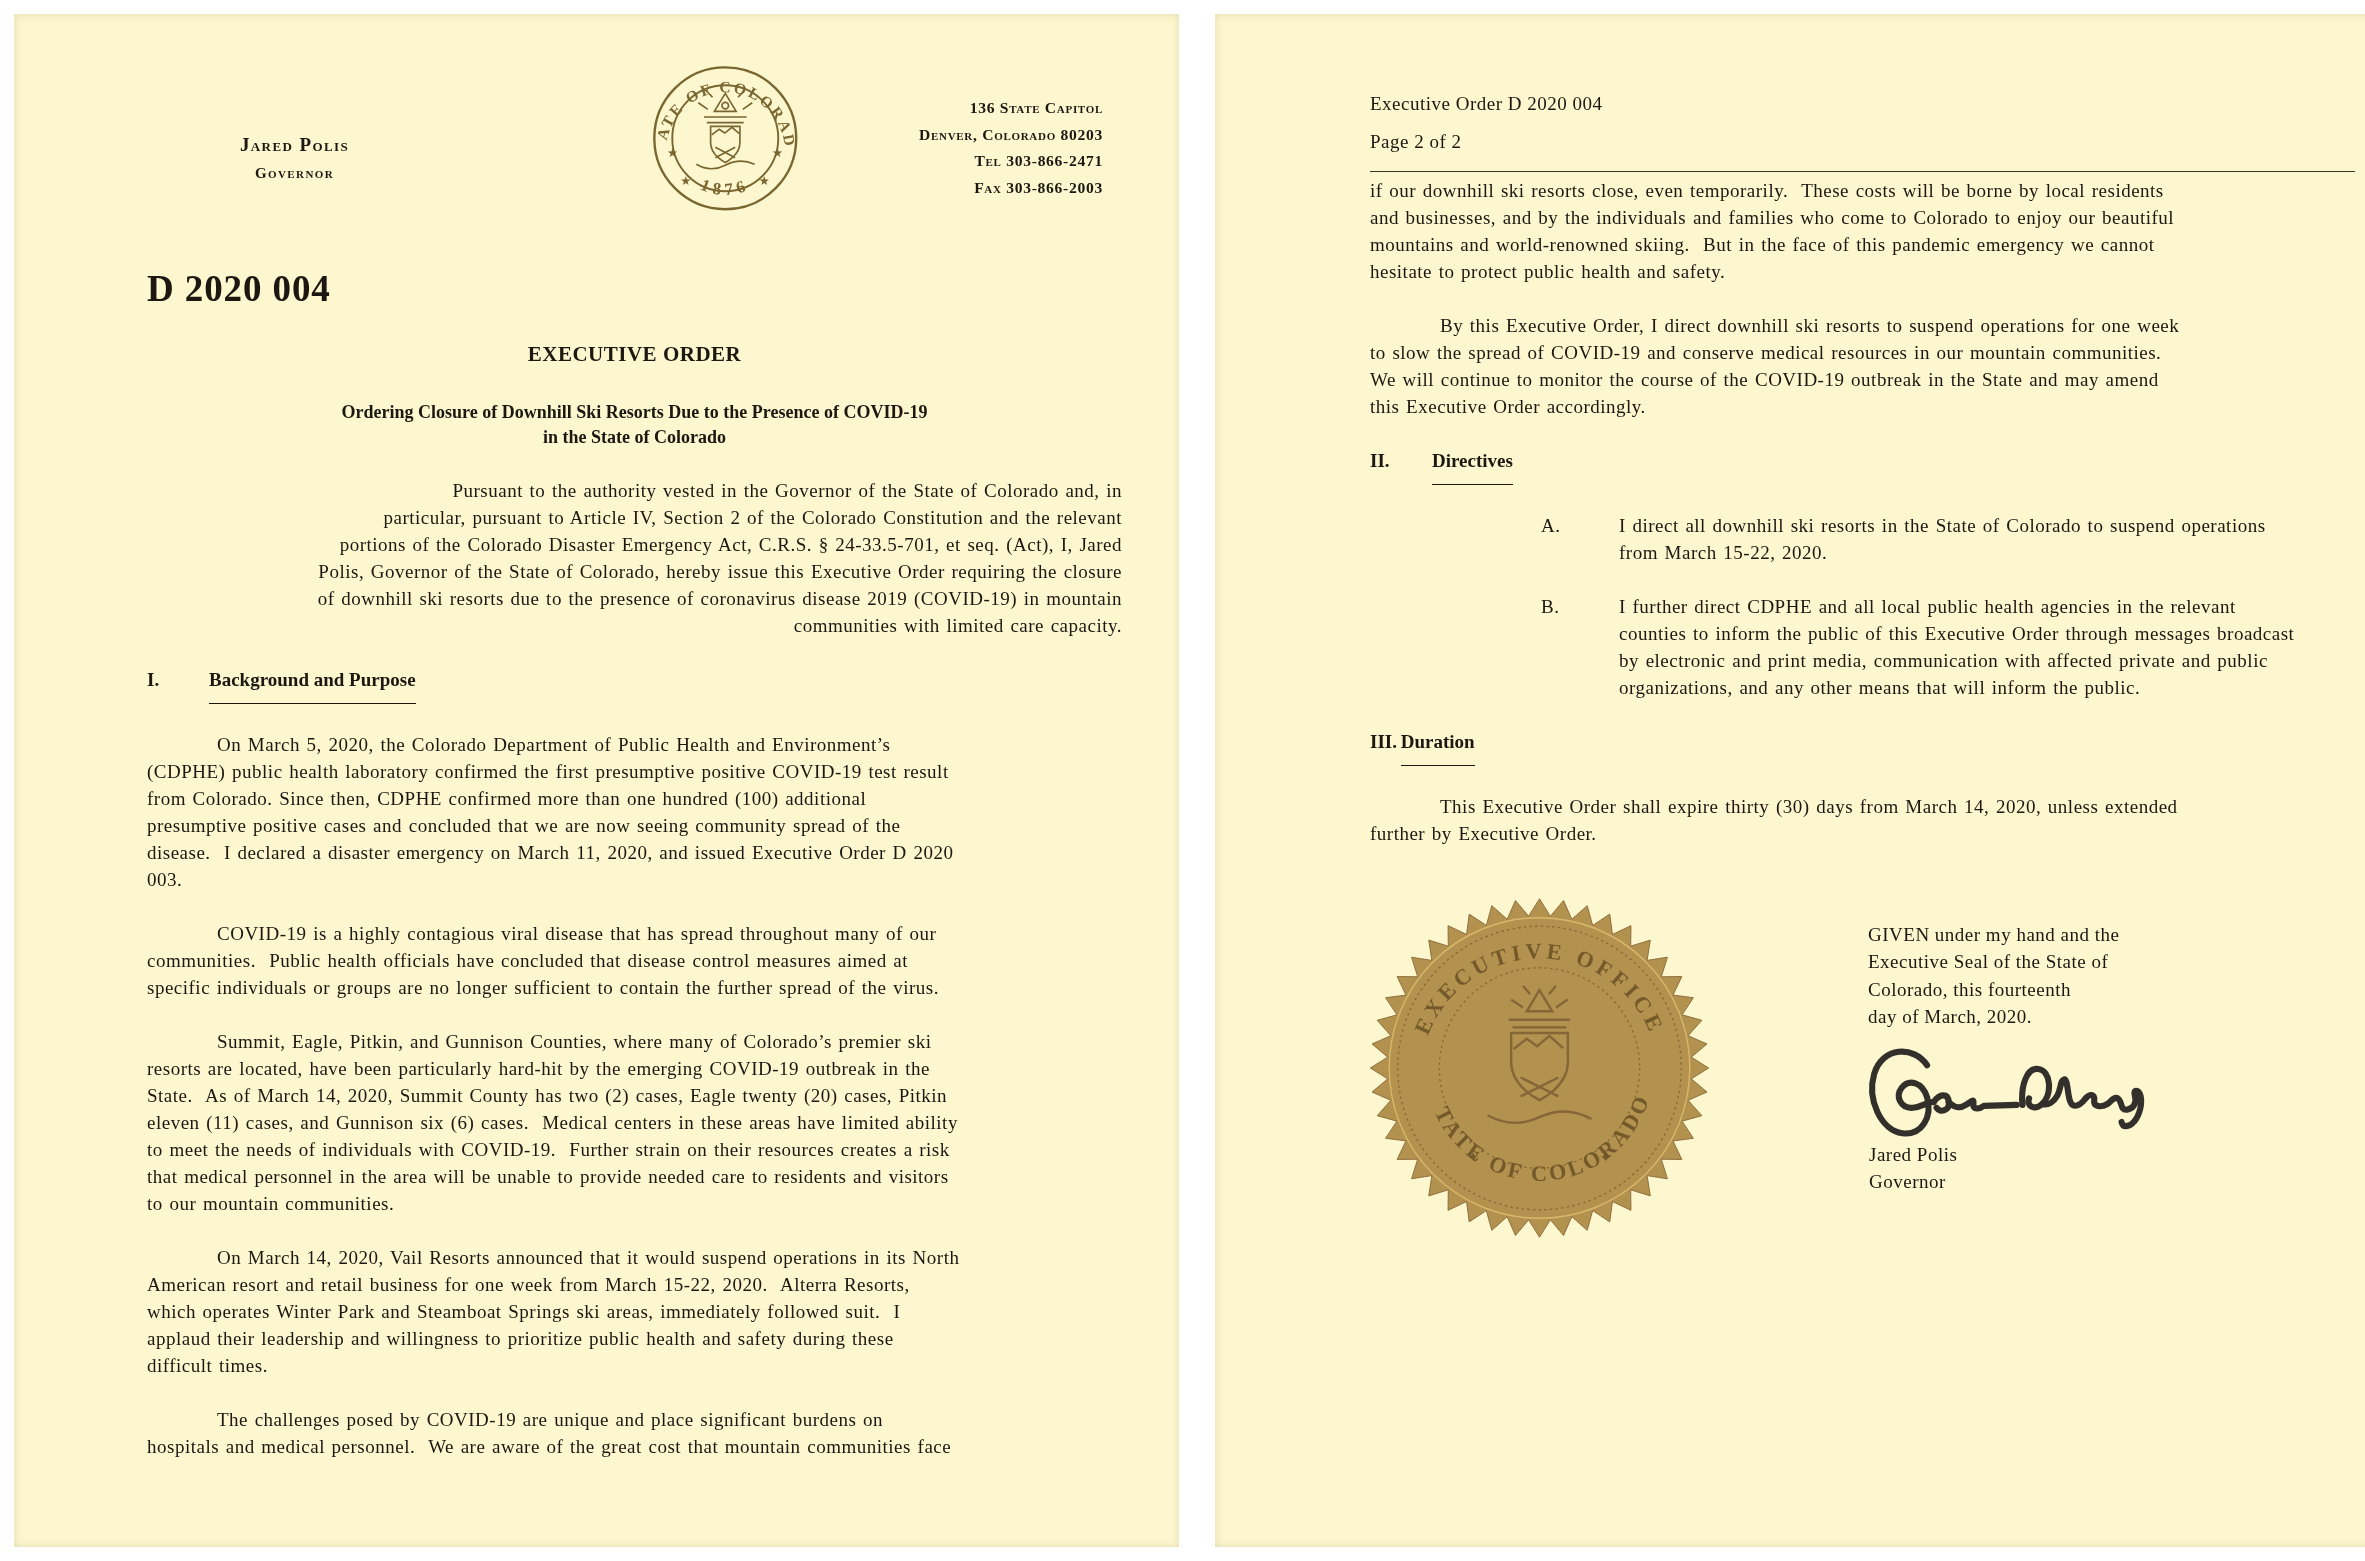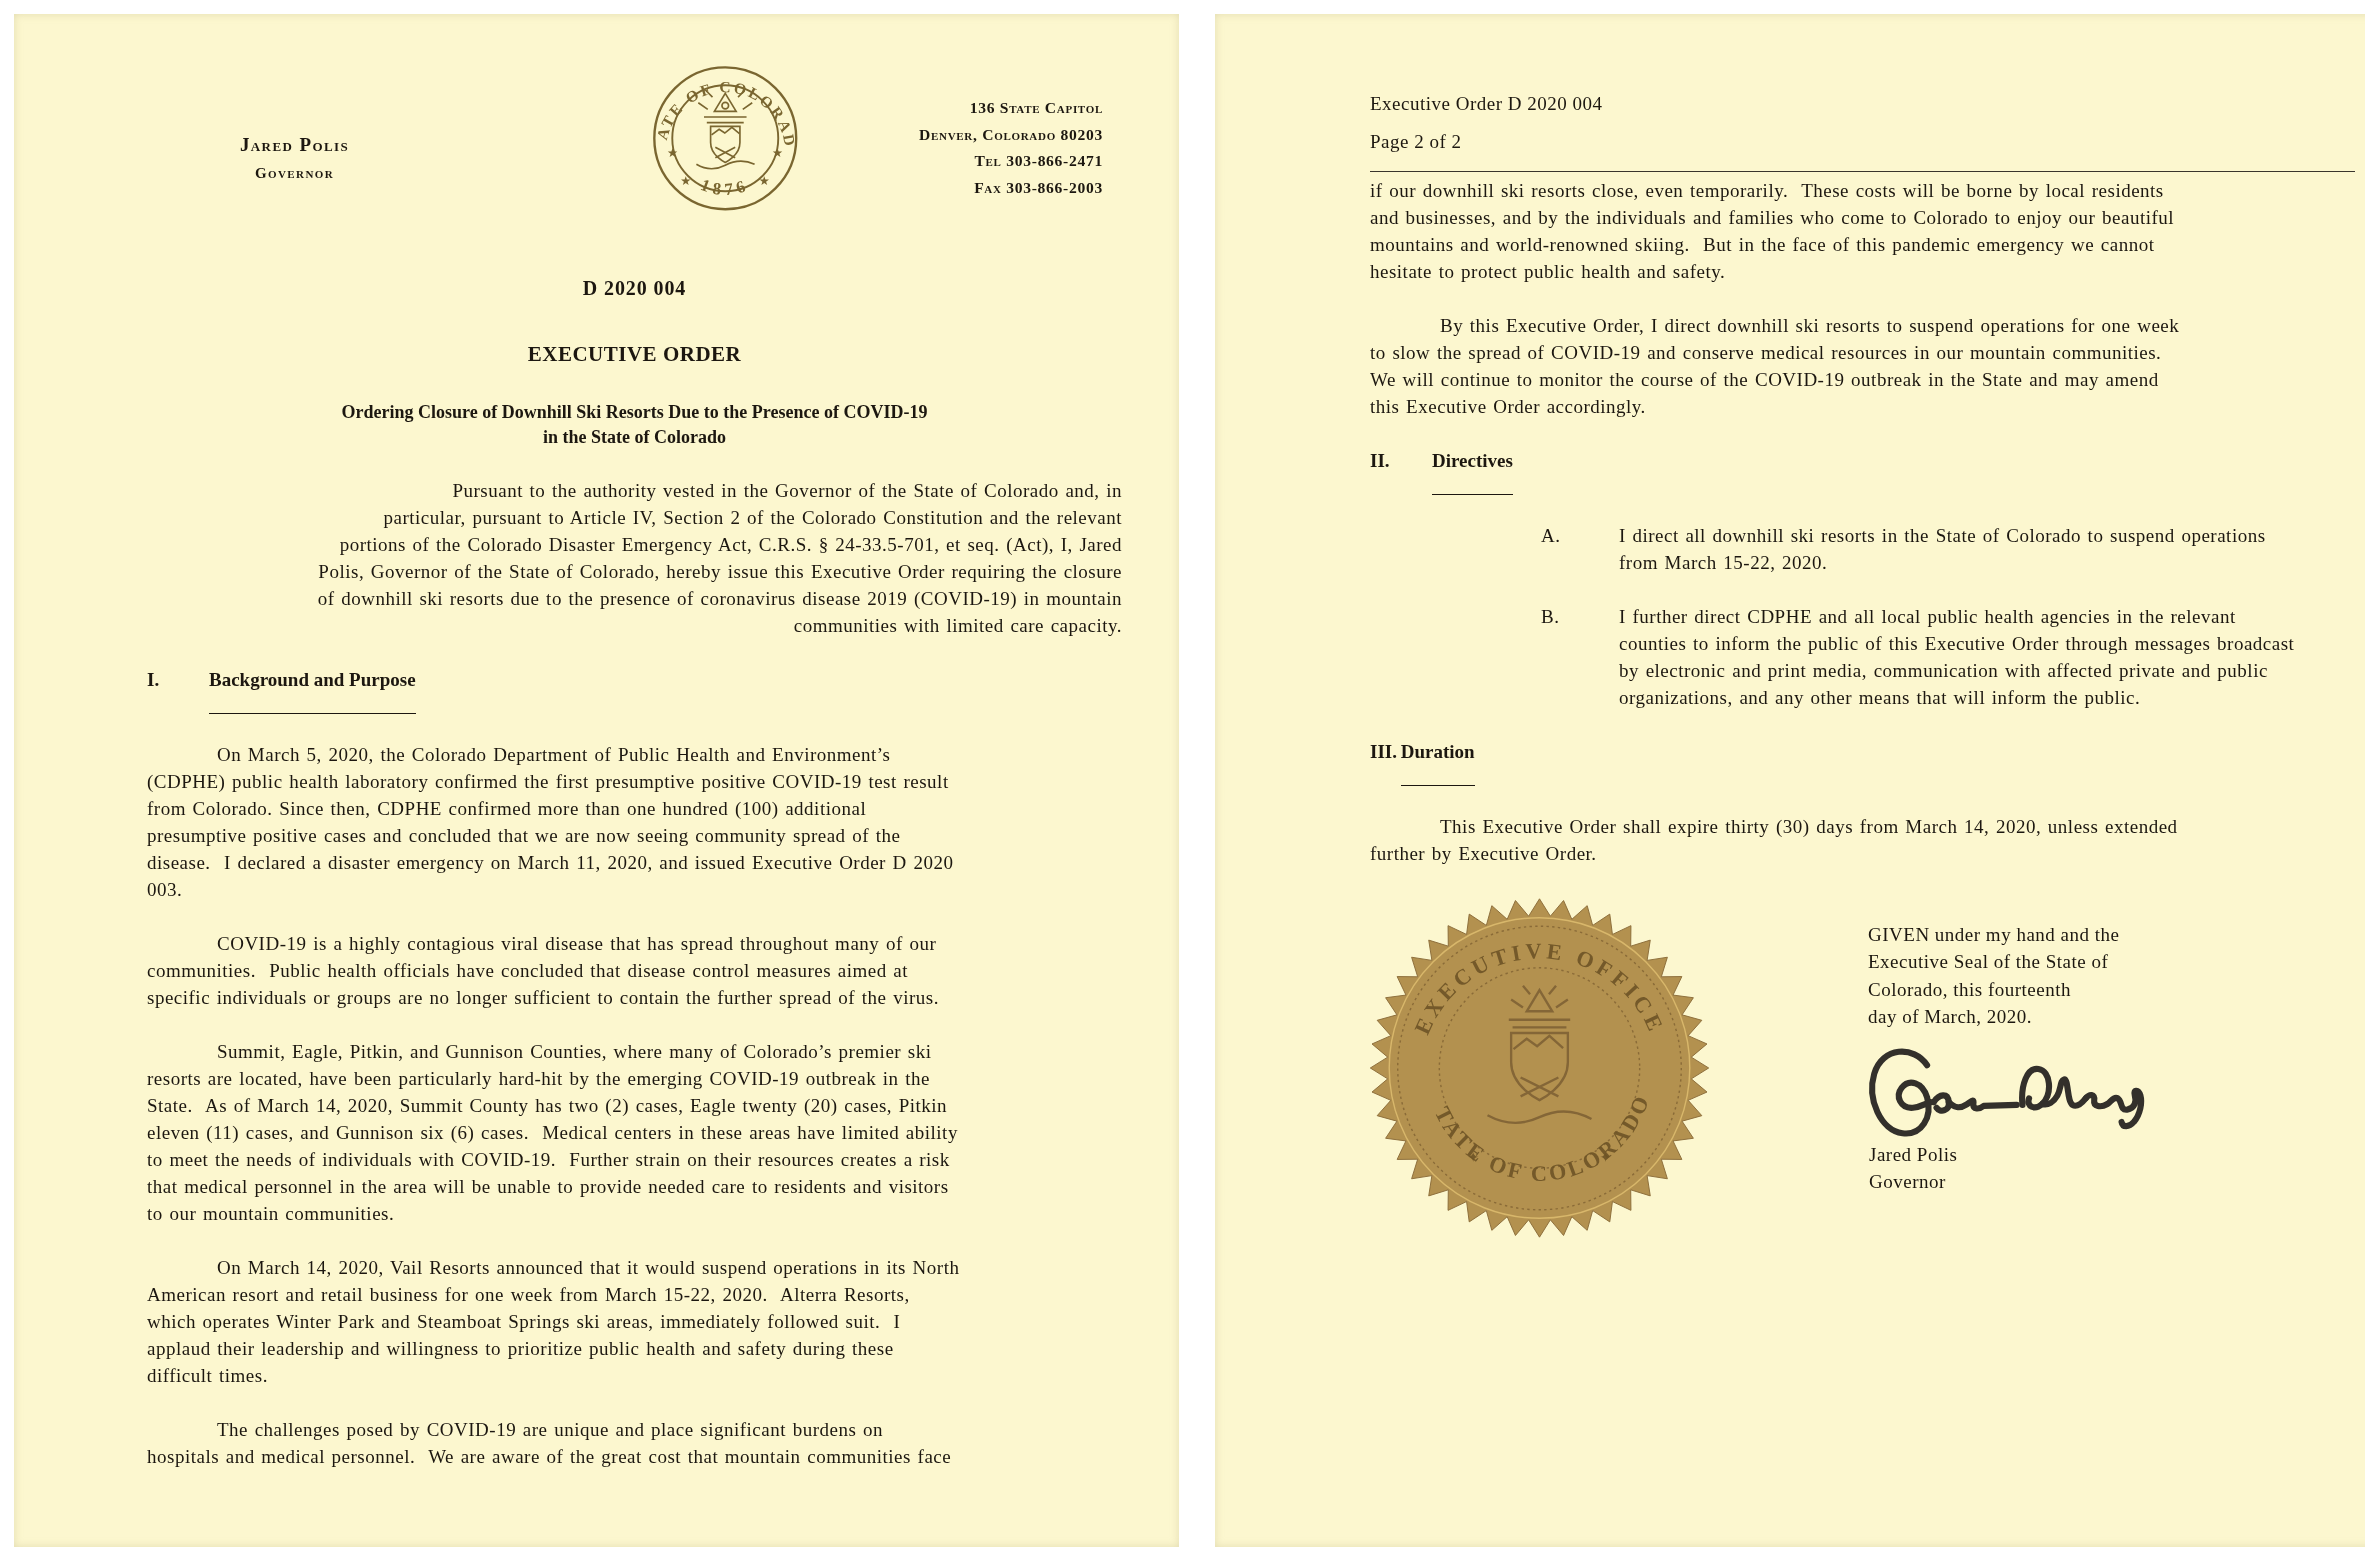--- a/index.html
+++ b/index.html
@@ -21,29 +21,29 @@
   
   .letterhead{position:relative;height:258px;}
   .lh-name{position:absolute;left:46px;top:119px;width:203px;text-align:center;
     font-variant:small-caps;font-weight:bold;font-size:19px;letter-spacing:1.4px;line-height:24.6px;}
   .lh-title{position:absolute;left:46px;top:148px;width:203px;text-align:center;
     font-variant:small-caps;font-weight:bold;font-size:15px;letter-spacing:1.4px;line-height:22px;}
   .lh-seal{position:absolute;left:504px;top:50px;}
   .lh-address{position:absolute;right:19px;top:81px;text-align:right;
     font-variant:small-caps;font-weight:bold;font-size:15.6px;line-height:26.5px;letter-spacing:0.7px;}
   
-  .order-number{text-align:center;font-weight:bold;font-size:20px;line-height:33px;letter-spacing:0.9px;}
+  .order-number{text-align:left;font-weight:bold;font-size:37px;line-height:33px;letter-spacing:0.9px;}
   .order-type{text-align:center;font-weight:bold;font-size:21px;line-height:24.6px;margin-top:37px;letter-spacing:0.5px;}
   .subject{text-align:center;font-weight:bold;font-size:18px;line-height:25px;margin-top:33px;white-space:pre-wrap;}
   .intro{margin-top:22px;text-align:right;}
   
   .sec-head{margin-top:27px;font-weight:bold;font-size:19px;line-height:27px;}
   .sec-num{display:inline-block;width:62px;}
   .sec-head.tight .sec-num{width:auto;margin-right:3.8px;}
-  .sec-title{display:inline-block;border-bottom:1.9px solid #1c1710;padding-bottom:20px;}
+  .sec-title{display:inline-block;border-bottom:1.9px solid #1c1710;padding-bottom:10px;}
   
   .p2-header{padding-top:78px;font-size:19px;line-height:24.6px;letter-spacing:0.5px;}
   .p2-header .pageline{margin-top:13.2px;}
   .rule{border:0;border-top:1.9px solid #3a352c;margin:17px 0 0 0;}
   .cont{margin-top:4.7px;}
   
   .directive{display:flex;margin:27px 0 0 171px;font-size:19px;line-height:27px;letter-spacing:0.5px;word-spacing:1.4px;}
   .d-label{width:78px;flex:0 0 auto;}
   .d-text{white-space:pre-wrap;flex:1;}
   

